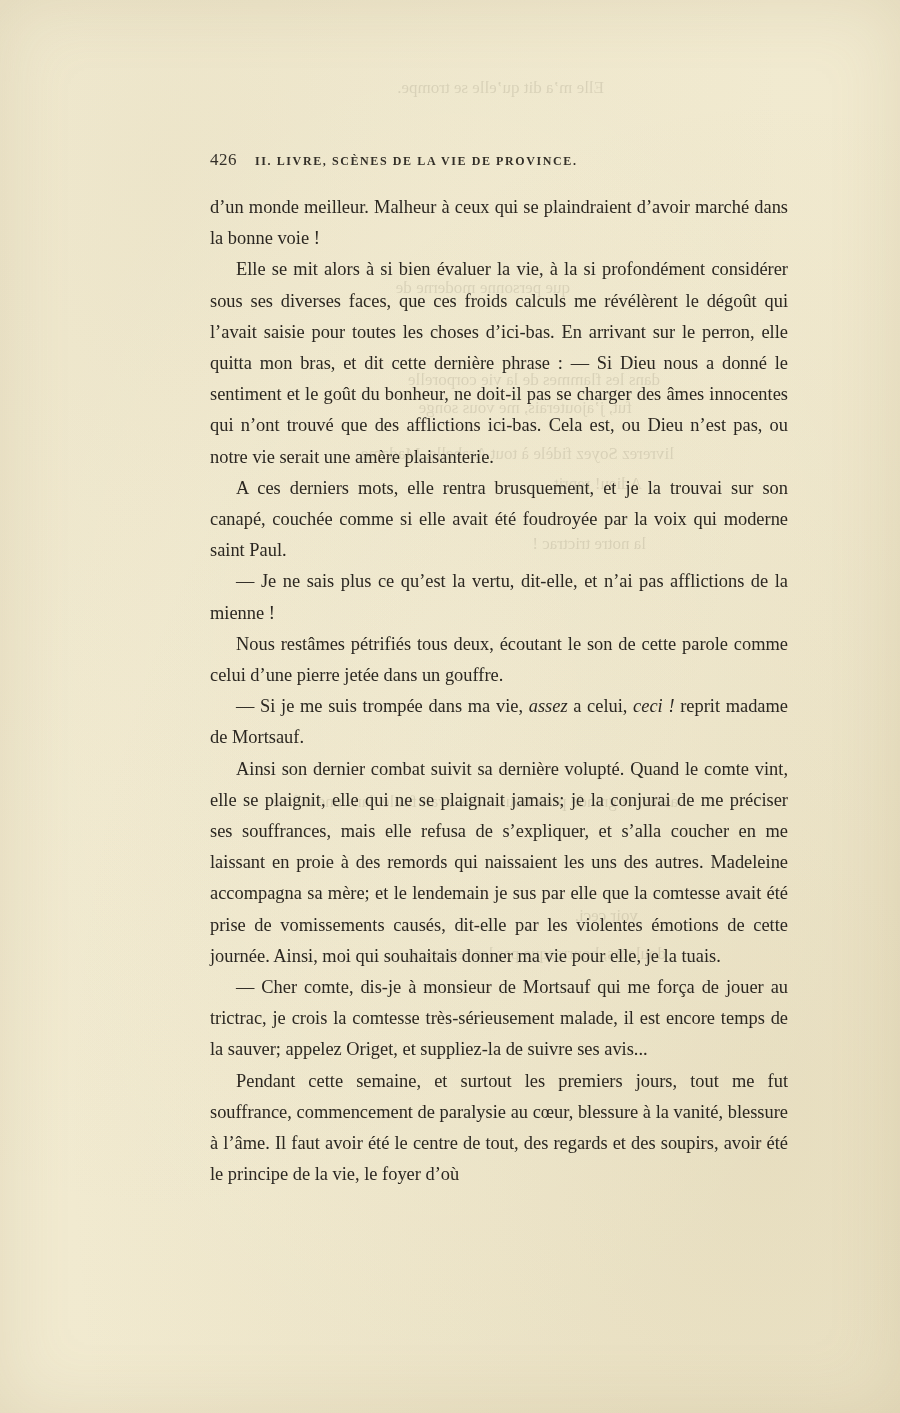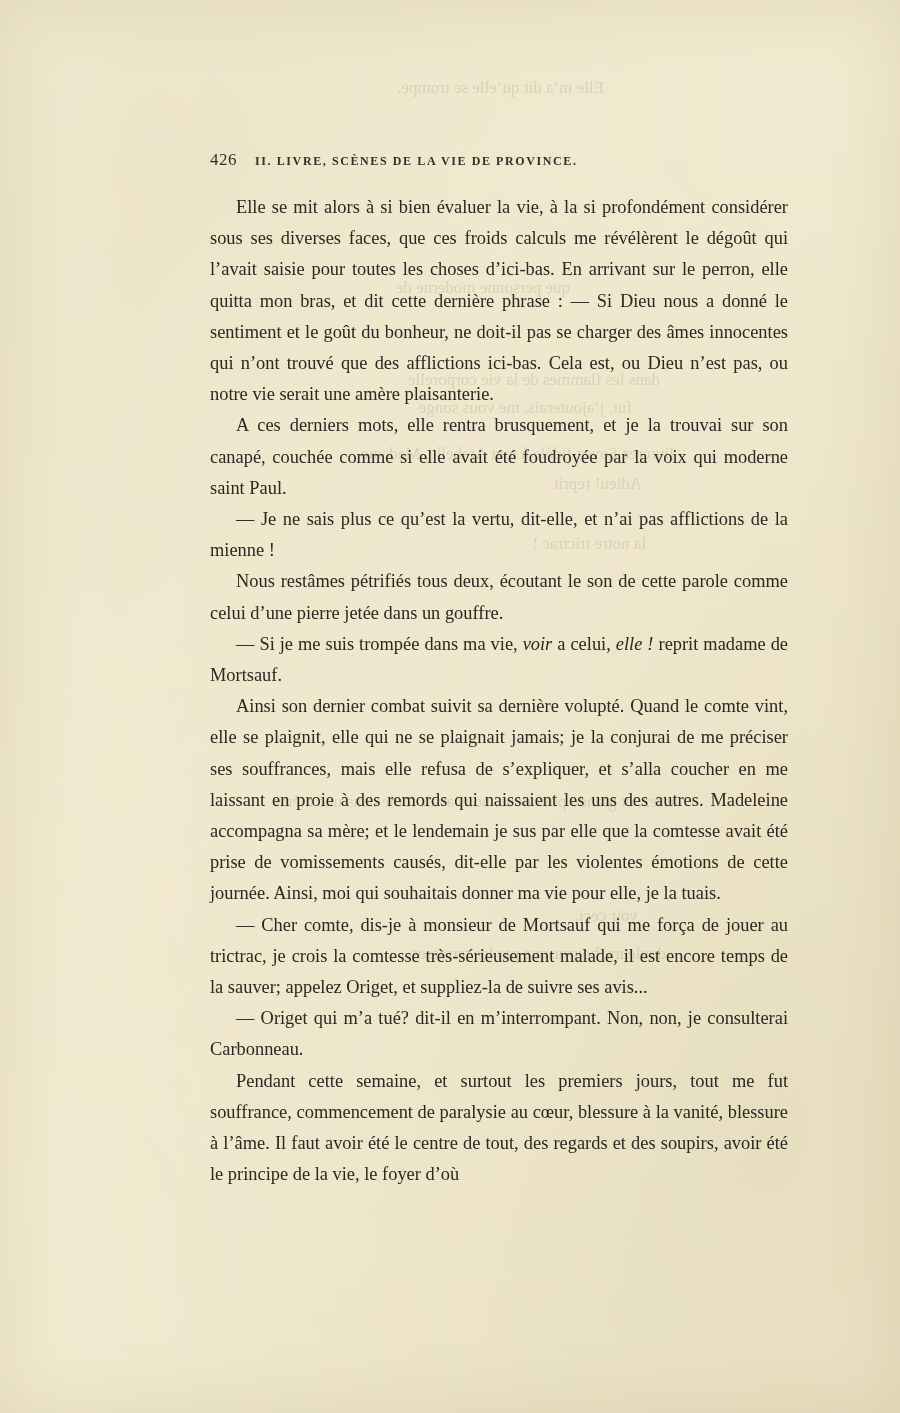--- a/index.html
+++ b/index.html
@@ -121,27 +121,27 @@
     </div>
 
   <div class="content">
 
     <div class="running-head">
       <span class="folio">426</span>
       <span class="head-title">II. LIVRE, SCÈNES DE LA VIE DE PROVINCE.</span>
     </div>
 
     <div class="body-text" id="body">
+        <p class="noindent">d’un monde meilleur. Malheur à ceux qui se plaindraient d’avoir marché dans la bonne voie !</p>
         <p class="indent">Elle se mit alors à si bien évaluer la vie, à la si profondément considérer sous ses diverses faces, que ces froids calculs me révélèrent le dégoût qui l’avait saisie pour toutes les choses d’ici-bas. En arrivant sur le perron, elle quitta mon bras, et dit cette dernière phrase : — Si Dieu nous a donné le sentiment et le goût du bonheur, ne doit-il pas se charger des âmes innocentes qui n’ont trouvé que des afflictions ici-bas. Cela est, ou Dieu n’est pas, ou notre vie serait une amère plaisanterie.</p>
         <p class="indent">A ces derniers mots, elle rentra brusquement, et je la trouvai sur son canapé, couchée comme si elle avait été foudroyée par la voix qui moderne saint Paul.</p>
         <p class="dash">— Je ne sais plus ce qu’est la vertu, dit-elle, et n’ai pas afflictions de la mienne !</p>
         <p class="indent">Nous restâmes pétrifiés tous deux, écoutant le son de cette parole comme celui d’une pierre jetée dans un gouffre.</p>
-        <p class="dash"><span>— Si je me suis trompée dans ma vie, </span><em>voir</em><span> a celui, </span><em>elle !</em><span> reprit madame de Mortsauf.</span></p>
+        <p class="dash"><span>— Si je me suis trompée dans ma vie, </span><em>assez</em><span> a celui, </span><em>ceci !</em><span> reprit madame de Mortsauf.</span></p>
         <p class="indent">Ainsi son dernier combat suivit sa dernière volupté. Quand le comte vint, elle se plaignit, elle qui ne se plaignait jamais; je la conjurai de me préciser ses souffrances, mais elle refusa de s’expliquer, et s’alla coucher en me laissant en proie à des remords qui naissaient les uns des autres. Madeleine accompagna sa mère; et le lendemain je sus par elle que la comtesse avait été prise de vomissements causés, dit-elle par les violentes émotions de cette journée. Ainsi, moi qui souhaitais donner ma vie pour elle, je la tuais.</p>
         <p class="dash">— Cher comte, dis-je à monsieur de Mortsauf qui me força de jouer au trictrac, je crois la comtesse très-sérieusement malade, il est encore temps de la sauver; appelez Origet, et suppliez-la de suivre ses avis...</p>
-        <p class="dash">— Origet qui m’a tué? dit-il en m’interrompant. Non, non, je consulterai Carbonneau.</p>
         <p class="indent">Pendant cette semaine, et surtout les premiers jours, tout me fut souffrance, commencement de paralysie au cœur, blessure à la vanité, blessure à l’âme. Il faut avoir été le centre de tout, des regards et des soupirs, avoir été le principe de la vie, le foyer d’où</p>
       </div>
 
   </div>
 
   <div class="edge-shadow"></div>
 </div>
 
 </body></html>

